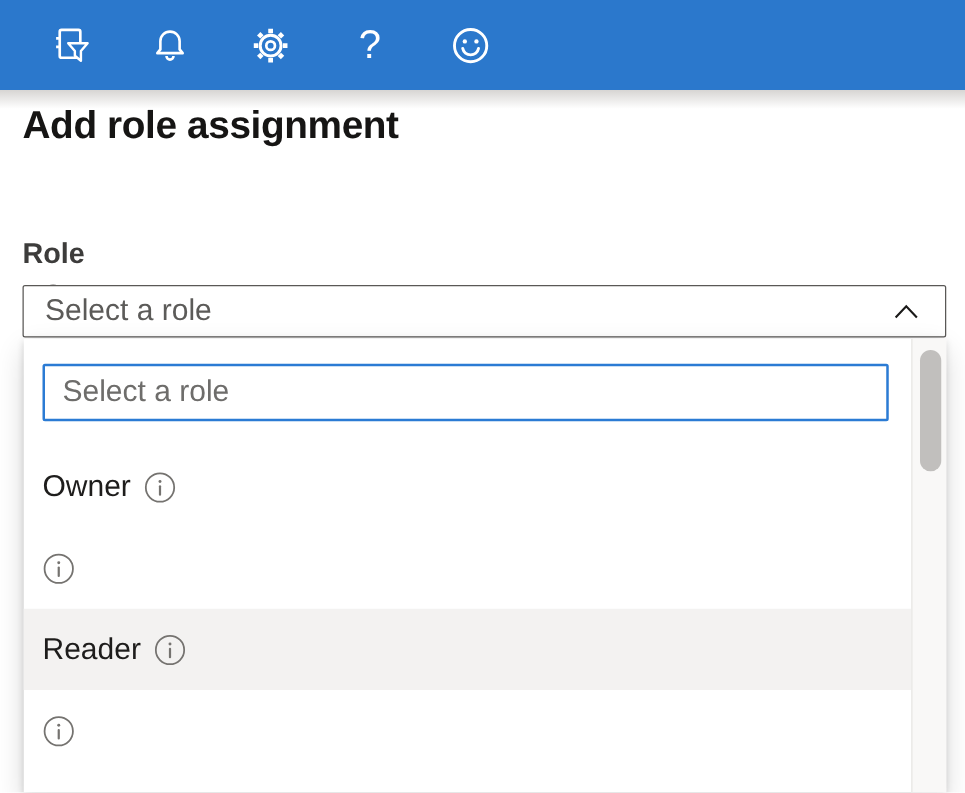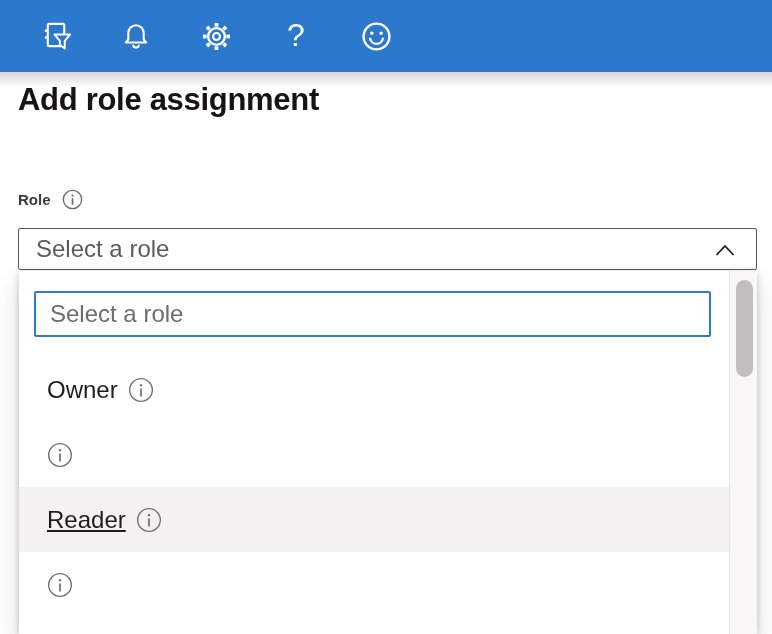--- a/index.html
+++ b/index.html
@@ -39,21 +39,21 @@
 
   
   .page-title {
     position: absolute; left: 18px; top: 82px; margin: 0;
     font-size: 31px; font-weight: 700; color: #161514;
     letter-spacing: -0.3px;
   }
   .field-label {
     position: absolute; left: 18px; top: 189px;
     display: flex; align-items: center; gap: 11px;
-    font-size: 15px; font-weight: 600; color: #3d3c3b;
+    font-size: 23px; font-weight: 600; color: #3d3c3b; flex-direction: column;
   }
   .info-icon svg { display: block; }
 
   .role-select {
     position: absolute; left: 18px; top: 228px;
     width: 739px; height: 42px; box-sizing: border-box;
     background: #ffffff;
     border: 1px solid var(--select-border, #5a5856);
     border-radius: 2px;
     display: flex; align-items: center; justify-content: space-between;
@@ -81,25 +81,25 @@
   }
   .search-input::placeholder { color: #6e6d6b; opacity: 1; }
 
   .options {
     position: absolute; left: 0; top: 86px;
     width: 710px;
   }
   .option {
     height: 65px;
     display: flex; align-items: center;
-    padding-left: 28px; gap: 10px; box-sizing: border-box;
+    padding-left: 15px; gap: 10px; box-sizing: border-box;
     font-size: 24px; color: #1e1d1c;
     cursor: pointer;
   }
-  .option.highlighted { background: var(--option-highlight, #f3f2f1); text-decoration: underline; }
+  .option.highlighted { background: var(--option-highlight, #f3f2f1); }
 
   .scrollbar {
     position: absolute; top: 0; right: 0;
     width: 28px; height: 363px; box-sizing: border-box;
     background: var(--scroll-track, #f9f8f7);
     border-left: 1px solid #e8e6e4;
   }
   .scroll-thumb {
     position: absolute; left: 6px; top: 9px;
     width: 17px; height: 97px;

